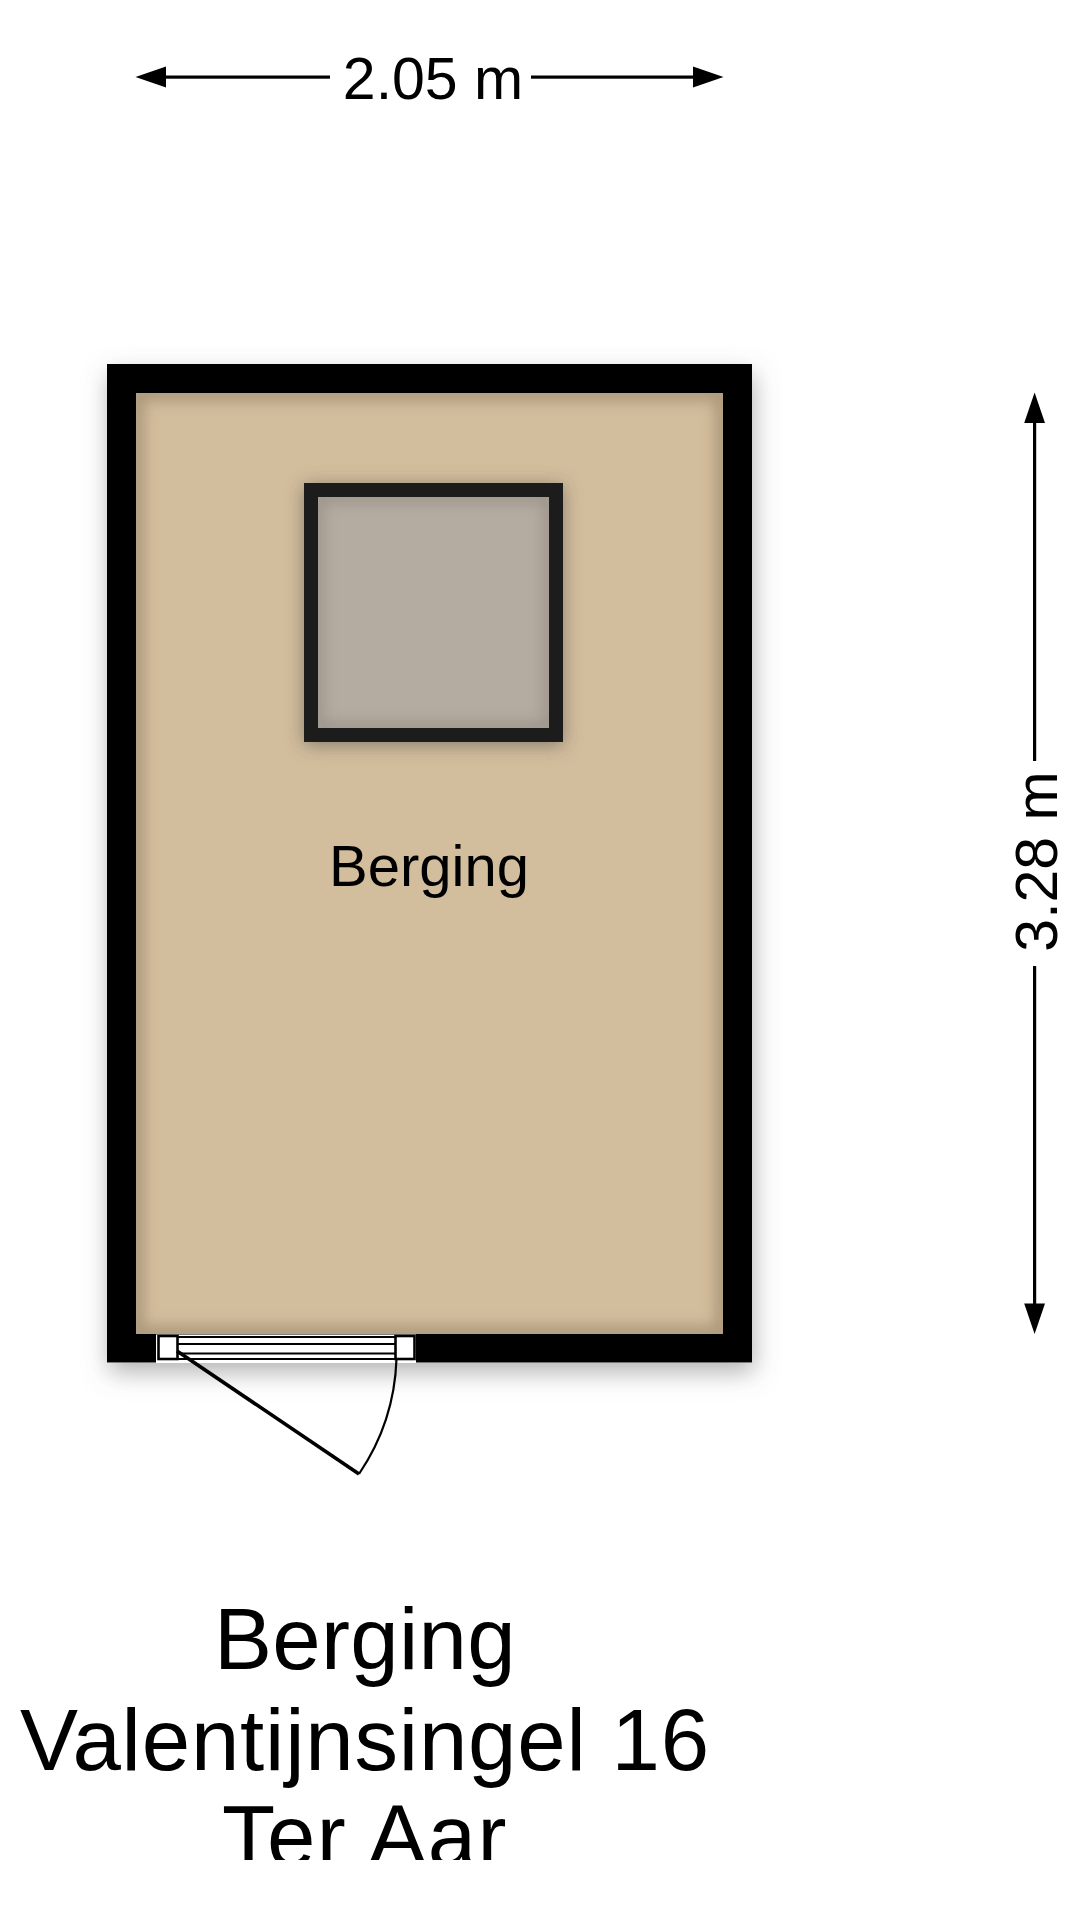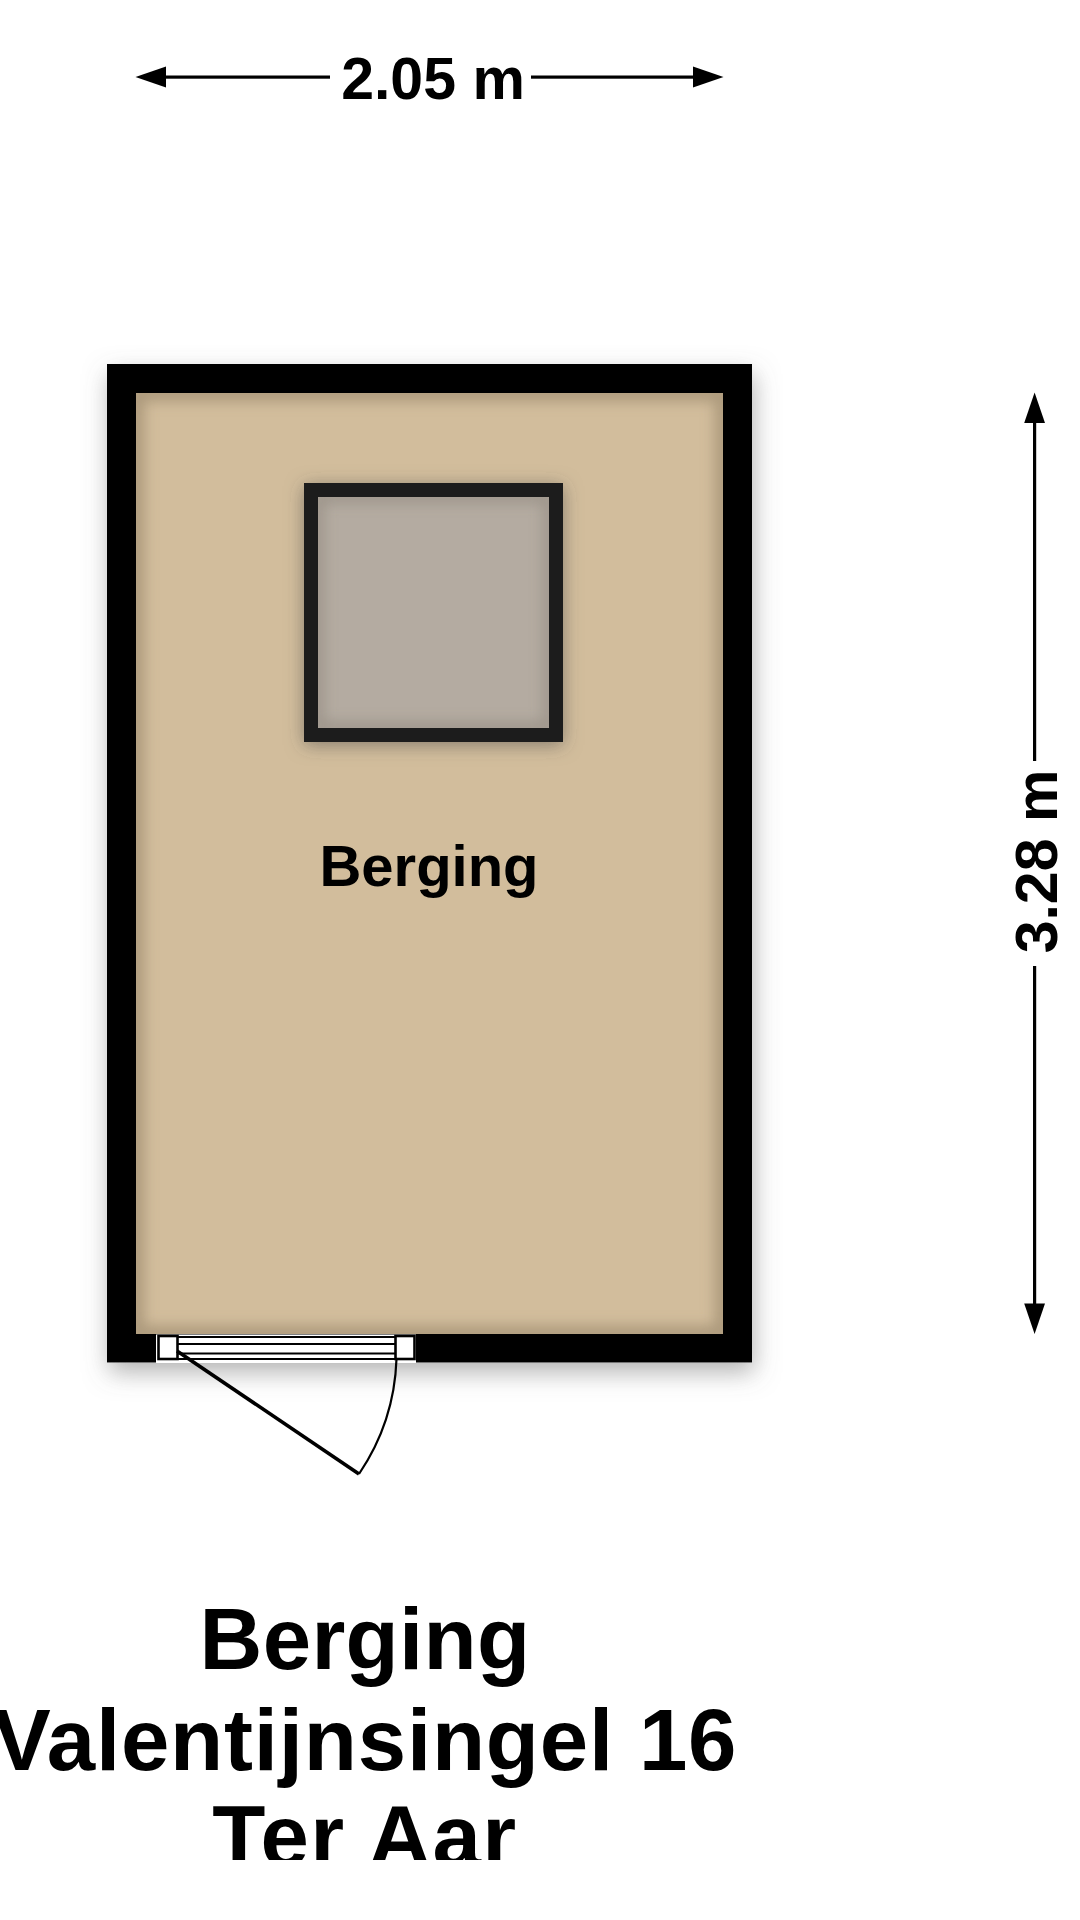--- a/index.html
+++ b/index.html
@@ -1,17 +1,17 @@
 <!DOCTYPE html>
 <html><head>
 <meta charset="utf-8">
 <style>
   html,body{margin:0;padding:0;background:#ffffff;}
   .page{position:relative;width:1080px;height:1860px;overflow:hidden;
-        font-family:"Liberation Sans", sans-serif;font-weight:bold;}
+        font-family:"Liberation Sans", sans-serif;}
   svg{display:block;filter:blur(0.45px);}
 </style>
 </head>
 <body>
 <div class="page">
 <svg width="1080" height="1920" viewBox="0 0 1080 1920">
   <defs>
     <filter id="bshadow" x="-15%" y="-15%" width="130%" height="130%">
       <feDropShadow dx="2" dy="10" stdDeviation="12" flood-color="#6e6e6e" flood-opacity="0.52"></feDropShadow>
     </filter>

